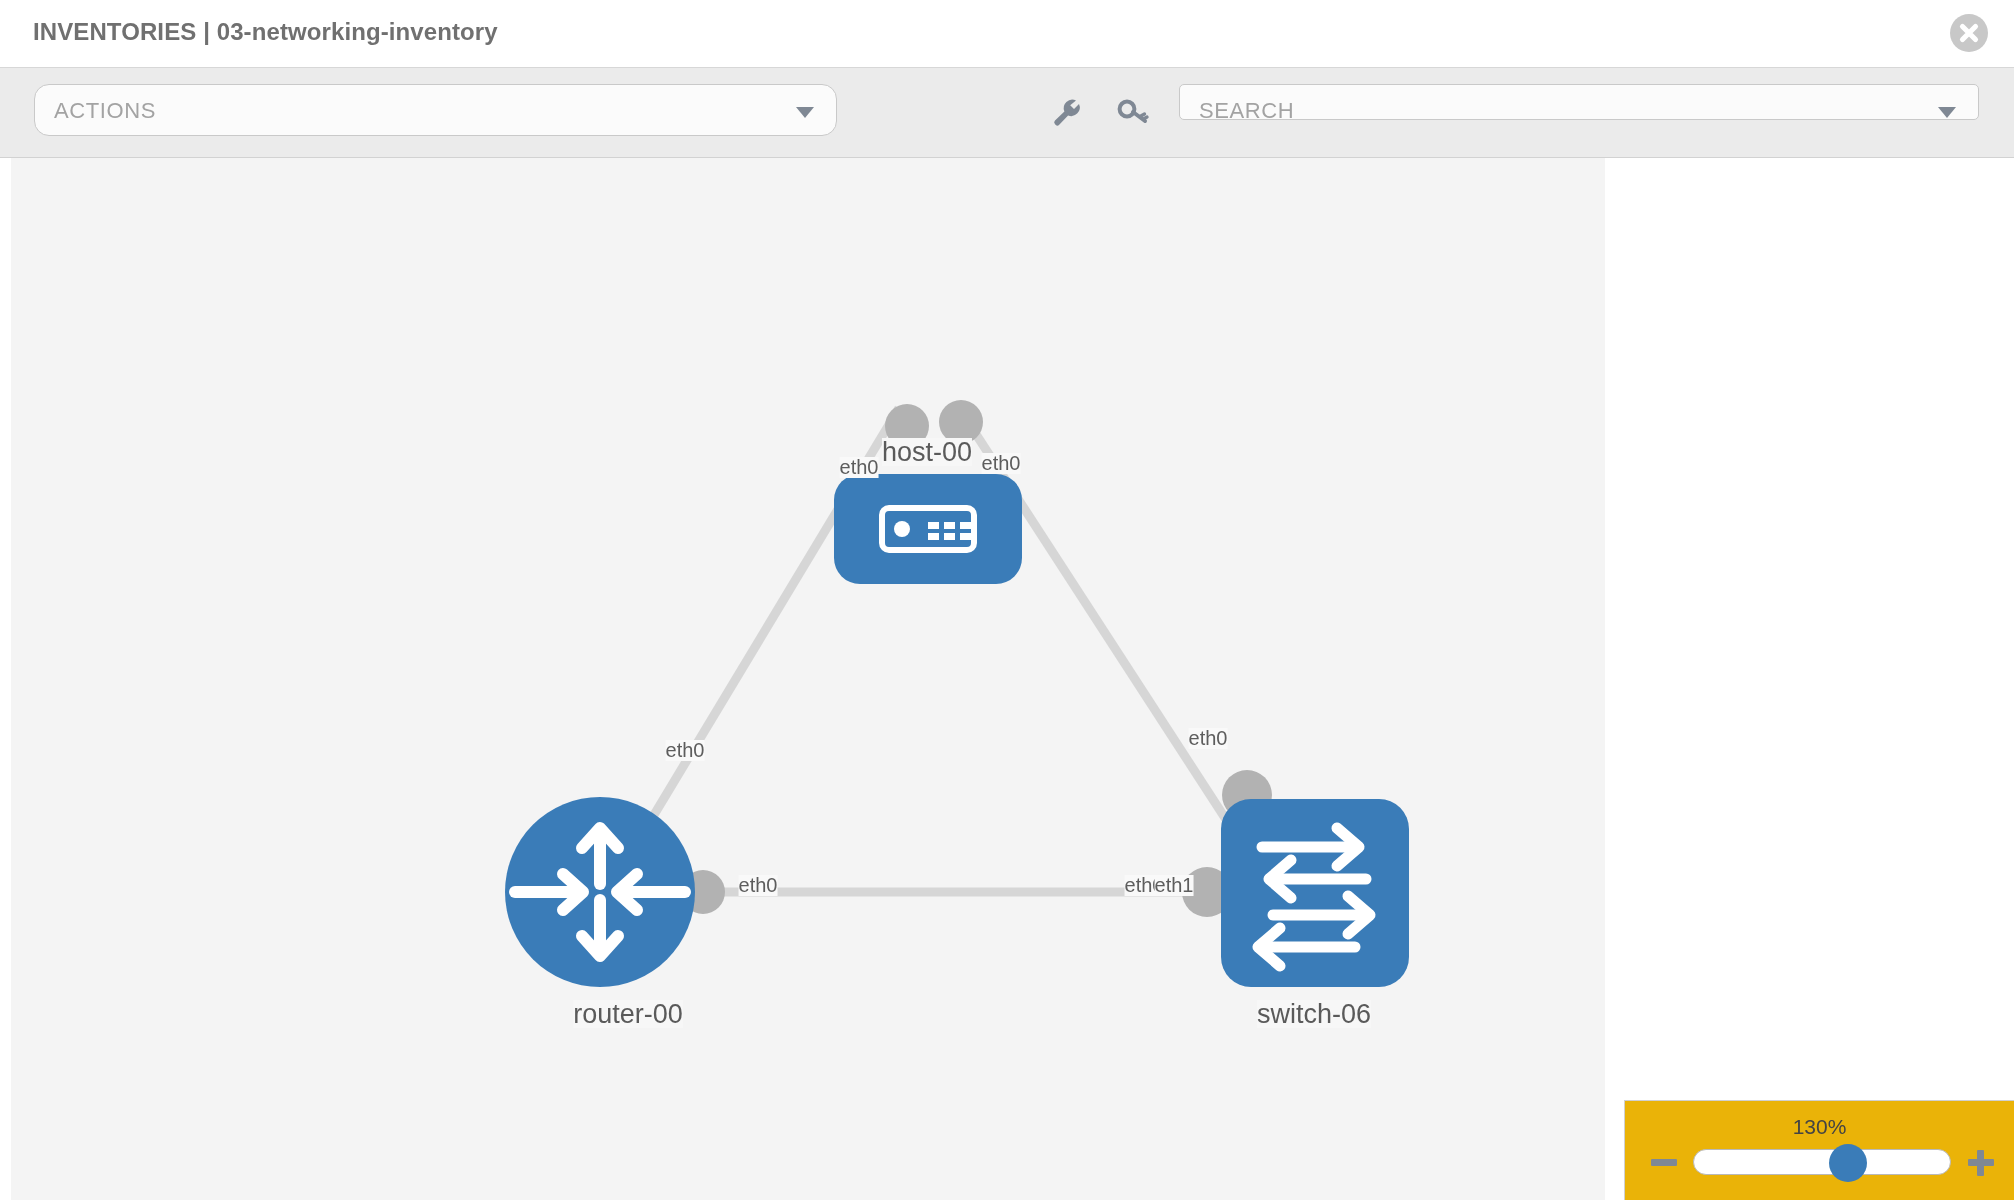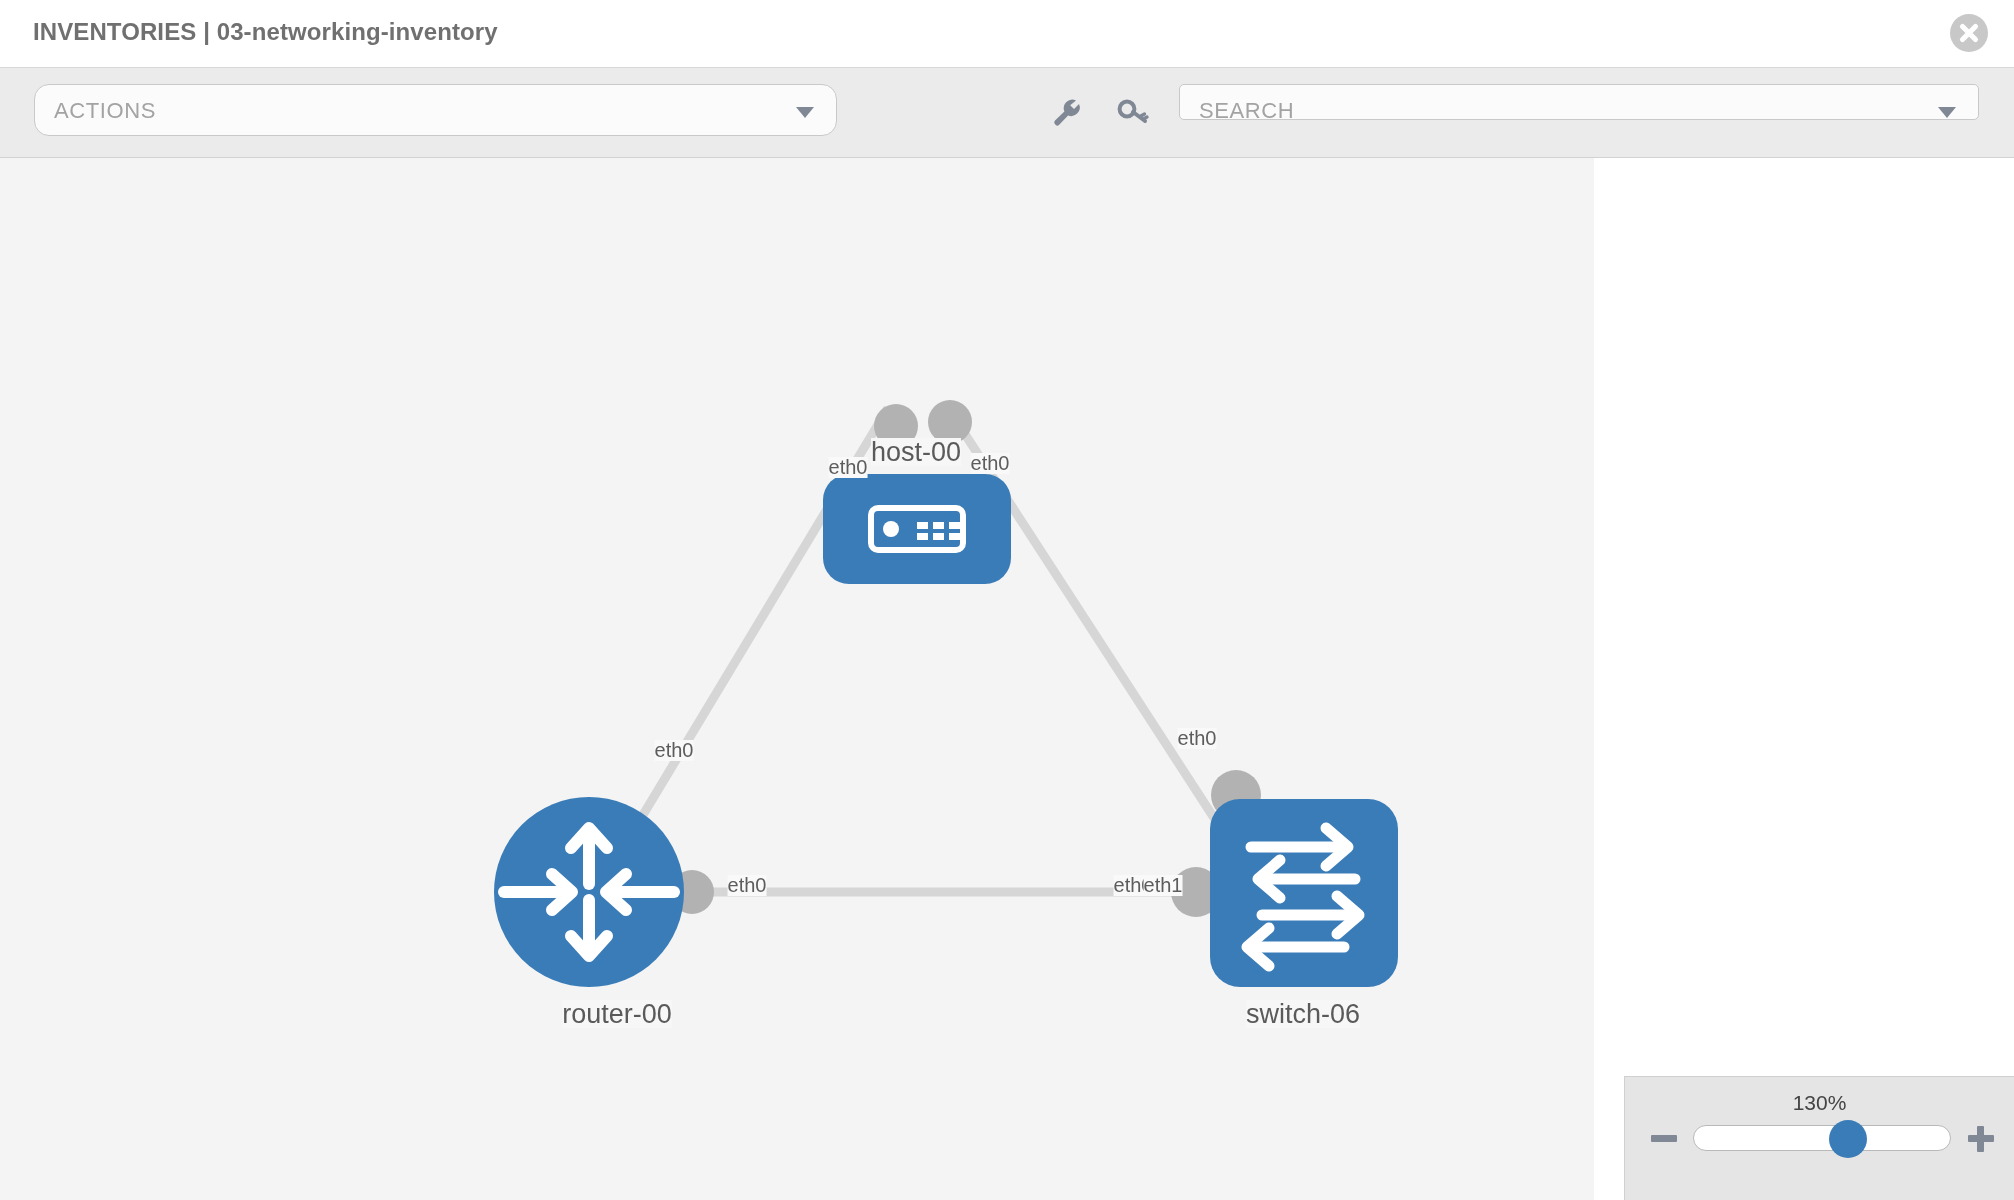--- a/index.html
+++ b/index.html
@@ -62,43 +62,43 @@
     background: #fbfbfb; border: 1px solid #c9c9c9; border-radius: 5px;
     cursor: text;
   }
   .search-box .label {
     position: absolute; left: 19px; top: 13px;
     font-size: 22px; color: #a3a3a3; letter-spacing: .6px;
   }
 
   
   .canvas {
-    position: absolute; left: 0; top: 158px;
+    position: absolute; left: 11px; top: 158px;
     width: 1594px; height: 1042px; background: #f4f4f4;
     overflow: hidden;
   }
   .canvas svg { position: absolute; left: 0; top: 0; }
 
   
   .node-label {
     position: absolute; font-size: 27px; color: #5a5a5a;
     background: #f7f7f7; white-space: nowrap; line-height: 1.05;
     transform: translateX(-50%);
   }
   .edge-label {
     position: absolute; font-size: 20px; color: #5d5d5d;
     background: #f9f9f9; white-space: nowrap; line-height: 1.05;
     transform: translateX(-50%);
   }
 
   
   .zoom-panel {
     position: absolute; right: 0; bottom: 0;
-    width: 390px; height: 124px;
-    background: #e5e5e5; border: 1px solid #d0d0d0;
+    width: 390px; height: 100px;
+    background: #eab308; border: 1px solid #d0d0d0;
     border-right: none; border-bottom: none; margin-top: 19px;
   }
   .zoom-value {
     position: absolute; left: 0; right: 0; top: 14px;
     text-align: center; font-size: 21px; color: #444;
   }
   .zoom-minus, .zoom-plus {
     position: absolute; top: 44px; width: 34px; height: 34px;
     cursor: pointer;
   }

